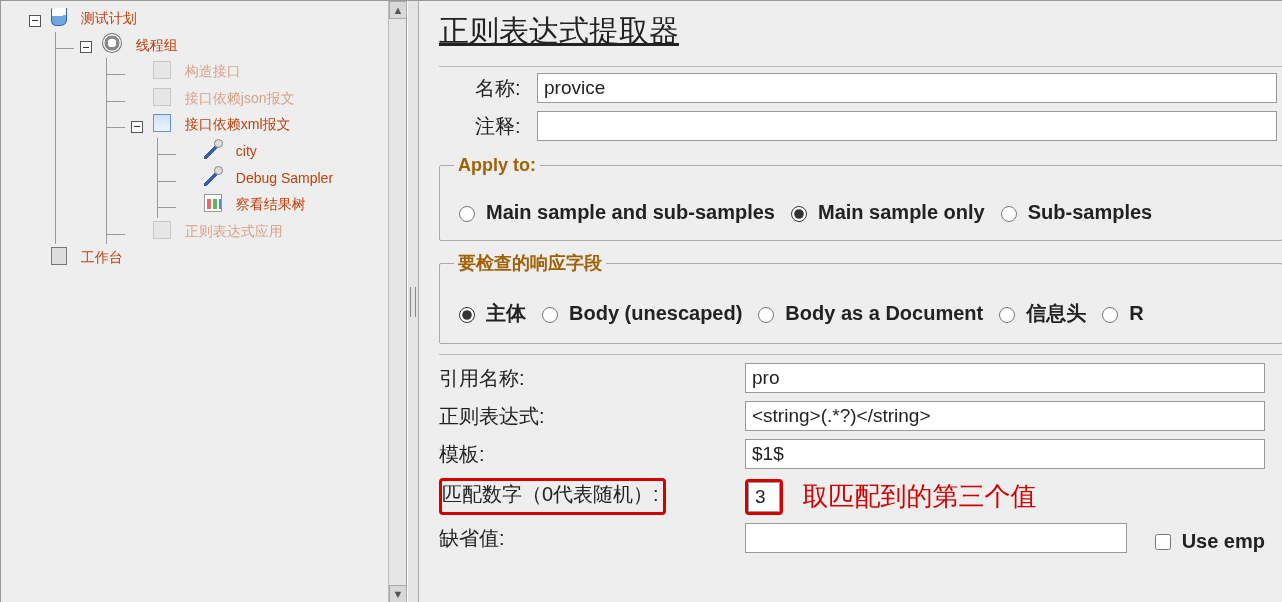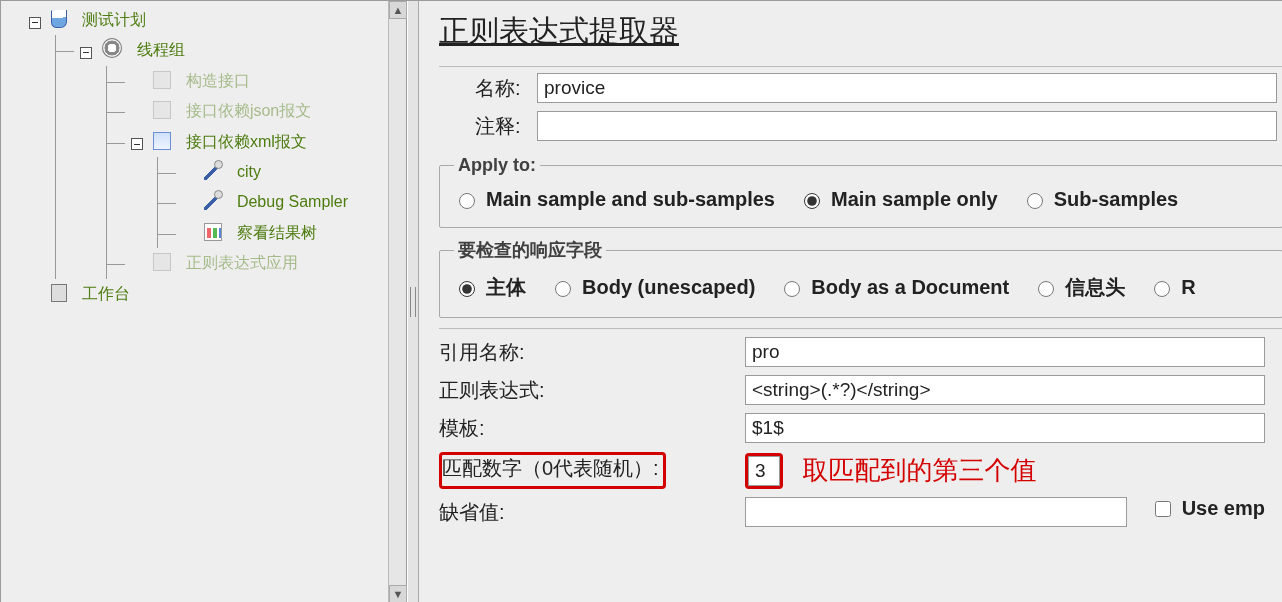--- a/index.html
+++ b/index.html
@@ -25,23 +25,23 @@
     width: 405px;
     height: 100%;
     border-right: 1px solid #9a9a9a;
     background: #eeeeee;
     position: relative;
   }
   .tree-inner {
     padding: 4px 0 0 4px;
   }
   .tree {
-    font-size: 16px;
+    font-size: 14px;
     line-height: 1.9;
-    color: #4d7c0f;
+    color: #c2410c;
   }
   ul.tree, ul.tree ul {
     list-style: none;
     margin: 0;
     padding-left: 0;
   }
   ul.tree ul {
     margin-left: 26px;
     border-left: 1px solid #999;
     padding-left: 0;
@@ -202,29 +202,30 @@
   fieldset.fs {
     border:1px solid #aaa;
     border-radius:2px;
     margin: 10px 0 10px 0;
     padding: 12px 14px 16px 14px;
   }
   fieldset.fs > legend {
     font-size: 18px;
     font-weight: bold;
     padding: 0 4px;
-    color:#404040;
+    color:#a16207;
   }
   .radio-row {
     display:flex;
-    gap: 24px;
+    gap: 11px;
     font-size: 20px;
     font-weight: bold;
     color:#222;
     white-space:nowrap;
+    margin-top:13px;
   }
   .radio-row label { display:flex; align-items:center; gap:8px; cursor:default; }
   input[type=radio] {
     width:16px;height:16px;
     accent-color:#333;
   }
   table.props {
     border-collapse: collapse;
     margin-top: 4px;
   }
@@ -431,21 +432,21 @@
         </td>
         <td class="pinput">
           <span class="redbox" style="padding:0;">
             <input class="pfield" style="width: 32px; border: 1px solid rgb(154, 154, 154);" value="3">
           </span>
           <span class="annotation">取匹配到的第三个值</span>
         </td>
       </tr>
       <tr>
         <td class="plabel">缺省值:</td>
-        <td class="pinput" style="display:flex;align-items:flex-start;gap:24px;">
+        <td class="pinput" style="display:flex;align-items:flex-end;gap:24px;">
           <input class="pfield" style="width: 400px;" value="">
           <label class="use-emp">
             <input type="checkbox" style="">
             <span>Use emp</span>
           </label>
         </td>
       </tr>
     </tbody>
       </table>
 

